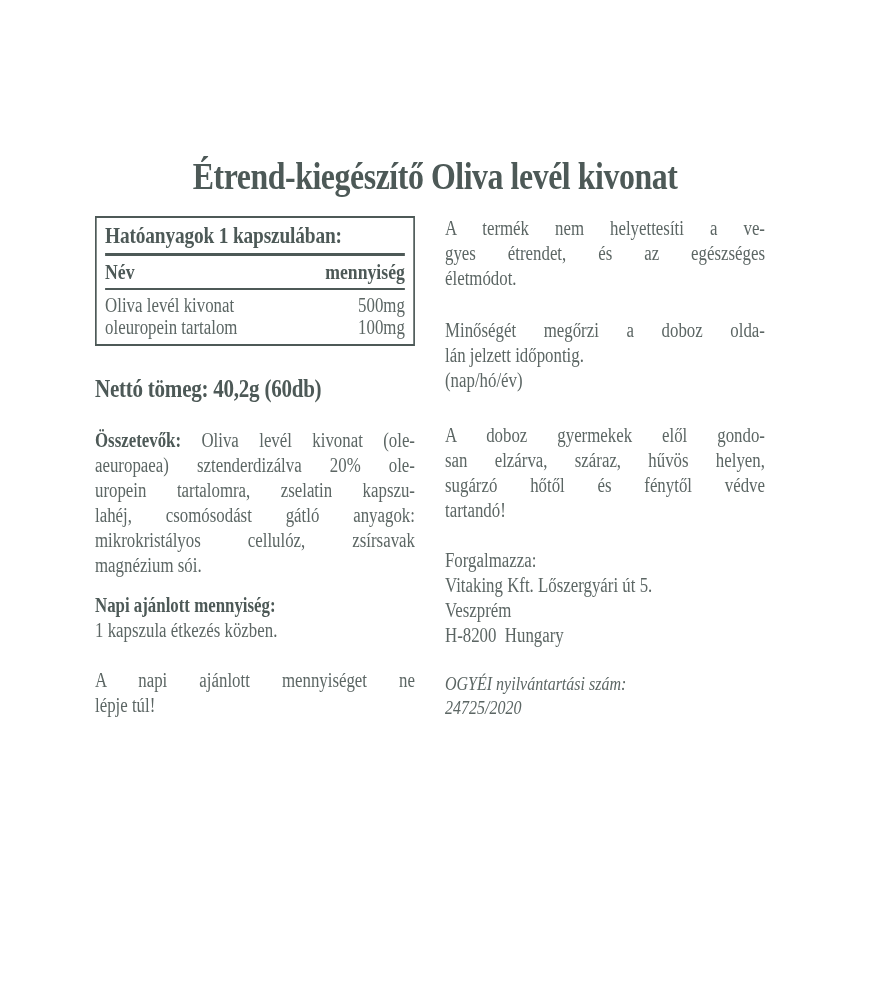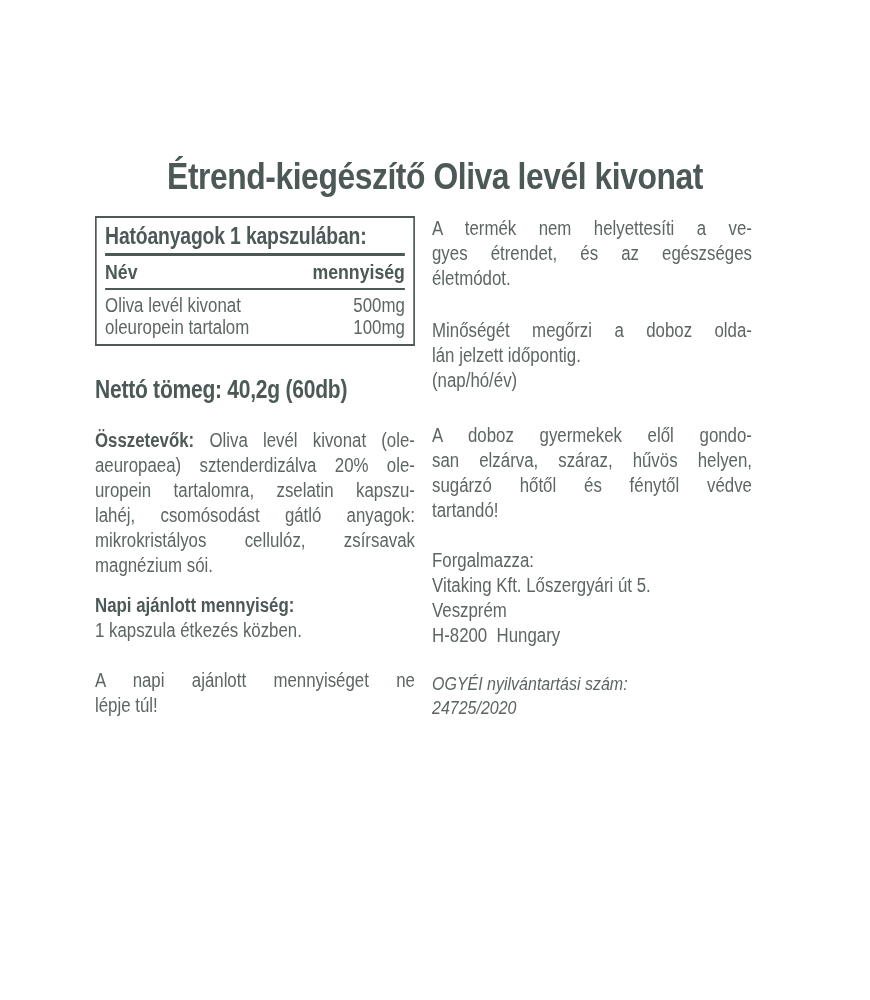--- a/index.html
+++ b/index.html
@@ -2,33 +2,33 @@
 <html><head>
 <meta charset="utf-8">
 <style>
   * { margin: 0; padding: 0; box-sizing: border-box; }
   html, body { background: #ffffff; }
   body {
     width: 870px; height: 1000px;
     font-family: "Liberation Sans", sans-serif;
     color: #5c6664;
   }
-  .page { position: relative; width: 870px; height: 1000px; overflow: hidden; background: #ffffff; }
+  .page { position: relative; width: 870px; height: 1000px; overflow: hidden; background: #ffffff; font-family: Liberation Serif, serif; }
 
   .title {
     position: absolute; top: 155px; left: 0; width: 870px;
     text-align: center;
     font-size: 37px; font-weight: bold; color: #4d5957;
     letter-spacing: -0.5px; line-height: 44px;
     transform: scaleX(0.86);
   }
 
   .columns {
     position: absolute; top: 216px; left: 95px; width: 680px;
-    display: flex; gap: 17px;
+    display: flex; gap: 30px;
   }
   .col { width: 320px; }
   .condense { width: 380px; transform: scaleX(0.842); transform-origin: 0 0; }
 
   .line { font-size: 20px; line-height: 25px; height: 25px; white-space: pre; }
   .jline { text-align: justify; white-space: normal; overflow: hidden; }
   .jline::after { content: ""; display: inline-block; width: 100%; }
   .bold { font-weight: bold; }
   .hd { color: #4d5957; }
 

